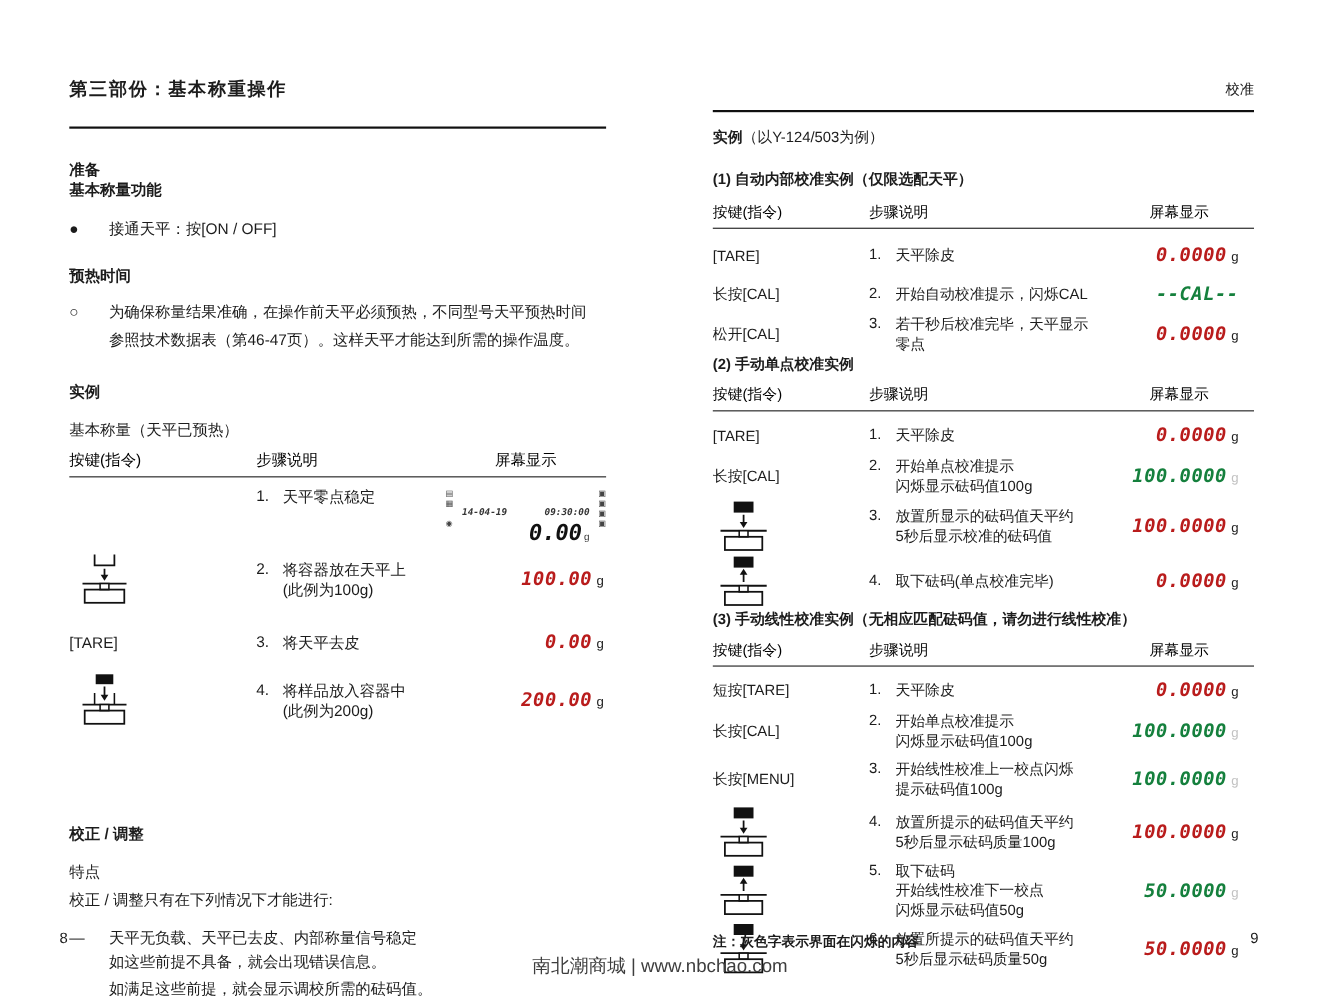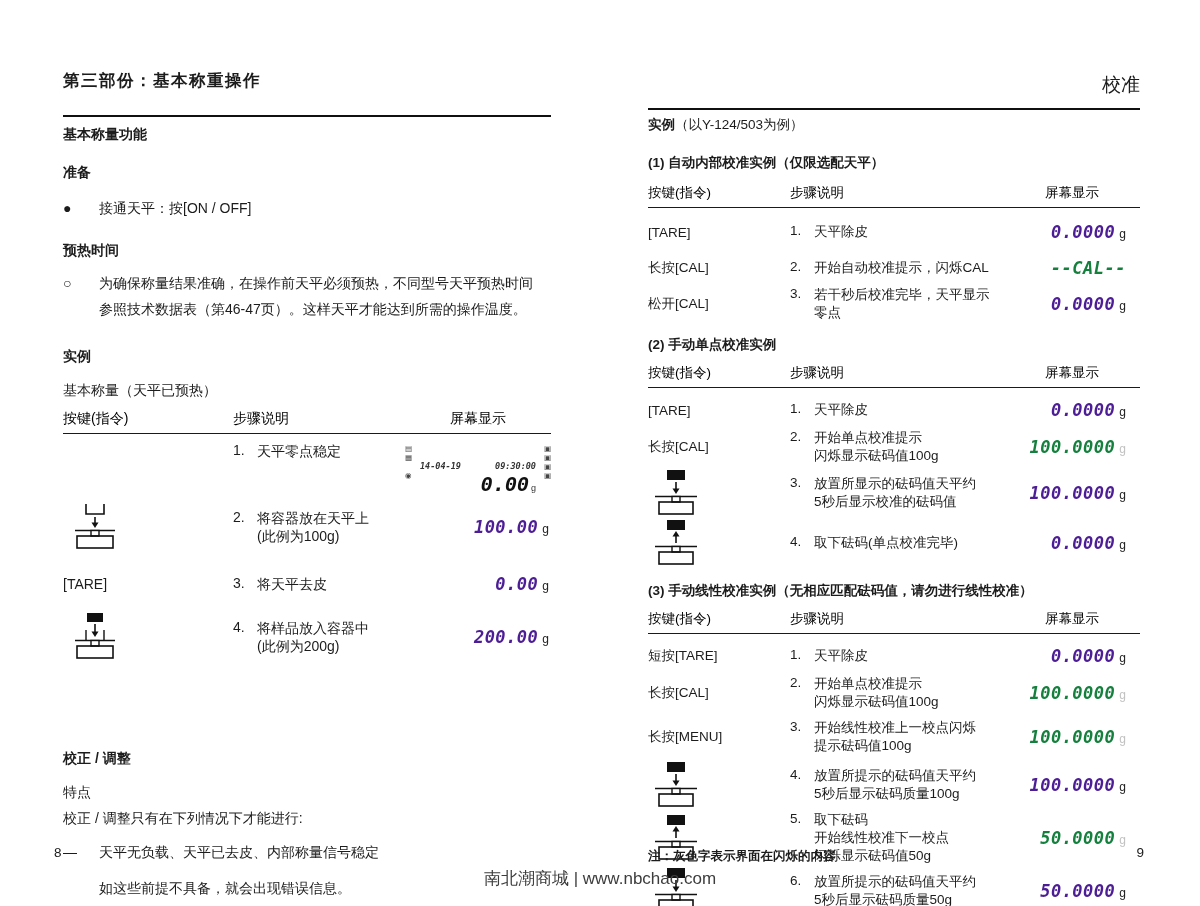--- a/index.html
+++ b/index.html
@@ -7,26 +7,26 @@
     width:1200px;height:906px;position:relative;overflow:hidden;
     background:#ffffff;color:#1c1c1c;
     font-family:"Liberation Sans","DejaVu Sans",sans-serif;
     font-size:13.5px;
   }
   .abs{position:absolute;}
   .bold{font-weight:700;}
   
   .lp-header{left:63px;top:70px;width:488px;font-size:16.5px;font-weight:700;
     letter-spacing:1.5px;padding-bottom:23px;border-bottom:2.5px solid #101010;}
-  .rp-header{left:648px;top:72px;width:492px;font-size:19px;text-align:right;
+  .rp-header{left:648px;top:72px;width:492px;font-size:13px;text-align:right;
     padding-bottom:10px;border-bottom:2.5px solid #101010;}
   
   .lp-body{left:63px;top:126px;width:488px;font-size:14px;}
   .rp-body{left:648px;top:116px;width:492px;font-size:13.5px;}.mt6{margin-top:6px;}.mt8{margin-top:8px;}
-  .mt10{margin-top:10px;}.mt12{margin-top:12px;}.mt14{margin-top:14px;}
+  .mt10{margin-top:10px;}.mt12{margin-top:12px;}.mt14{}
   .mt16{margin-top:16px;}.mt18{margin-top:18px;}.mt20{margin-top:20px;}.mt24{margin-top:24px;}.mt26{margin-top:26px;}
   .mt88{margin-top:88px;}
   .lh26{line-height:26px;}
   
   .bullet-row{display:flex;}
   .bullet{width:36px;flex:none;}
   .dash{width:36px;flex:none;}
   .indent36{padding-left:36px;line-height:25px;}
   
   .thead{display:flex;border-bottom:1.6px solid #1a1a1a;padding-bottom:5px;color:#000000;justify-content:flex-end;}
@@ -40,21 +40,21 @@
   .rp .c-desc{flex:1;}
   .rp .c-disp{width:136px;flex:none;text-align:right;padding-right:14px;white-space:nowrap;}
   .rp .th-disp{text-align:center;padding-right:0;}
   .step{display:flex;}
   .sn{width:24px;flex:none;}
   .slines{line-height:18px;}
   .mh32{min-height:32px;}.mh36{min-height:36px;}.mh42{min-height:42px;}
   .mh46{min-height:46px;}.mh50{min-height:50px;}.mh56{min-height:56px;}
   
   .seg{font-family:"DejaVu Sans Mono",monospace;font-style:italic;font-weight:700;
-    font-size:17px;letter-spacing:0.5px;white-space:nowrap;color:#4c1d95;}
+    font-size:17px;letter-spacing:0.5px;white-space:nowrap;color:#b91c1c;}
   .seg.gray{color:#15803d;}
   .unit{font-size:12px;font-weight:400;font-style:normal;color:#222;margin-left:4px;
     font-family:"Liberation Sans","DejaVu Sans",sans-serif;}
   .unit.gray{color:#c2c2c2;}
   
   .lcd{display:flex;width:146px;margin-left:auto;text-align:left;}
   .lcd-l{width:13px;flex:none;font-size:7.5px;line-height:9px;color:#444;padding-top:2px;}
   .lcd-c{flex:1;margin-top:18px;}
   .lcd-dt{font-family:"DejaVu Sans Mono",monospace;font-style:italic;font-weight:700;
     font-size:8.5px;letter-spacing:0;color:#333;display:flex;justify-content:space-between;
@@ -116,23 +116,23 @@
     </g>
   </defs>
 </svg>
 
 <div class="abs lp-header">
   <span>第三部份：基本称重操作</span>
 </div>
 
 <div class="abs lp-body lp">
 
+  <div class="bold mt20">准备</div>
+
   <div class="bold">基本称量功能</div>
-
-  <div class="bold mt20">准备</div>
 
   <div class="bullet-row mt18">
     <span class="bullet">●</span>
     <span>接通天平：按[ON / OFF]</span>
   </div>
 
   <div class="bold mt24">预热时间</div>
 
   <div class="bullet-row mt10 lh26">
     <span class="bullet">○</span>

